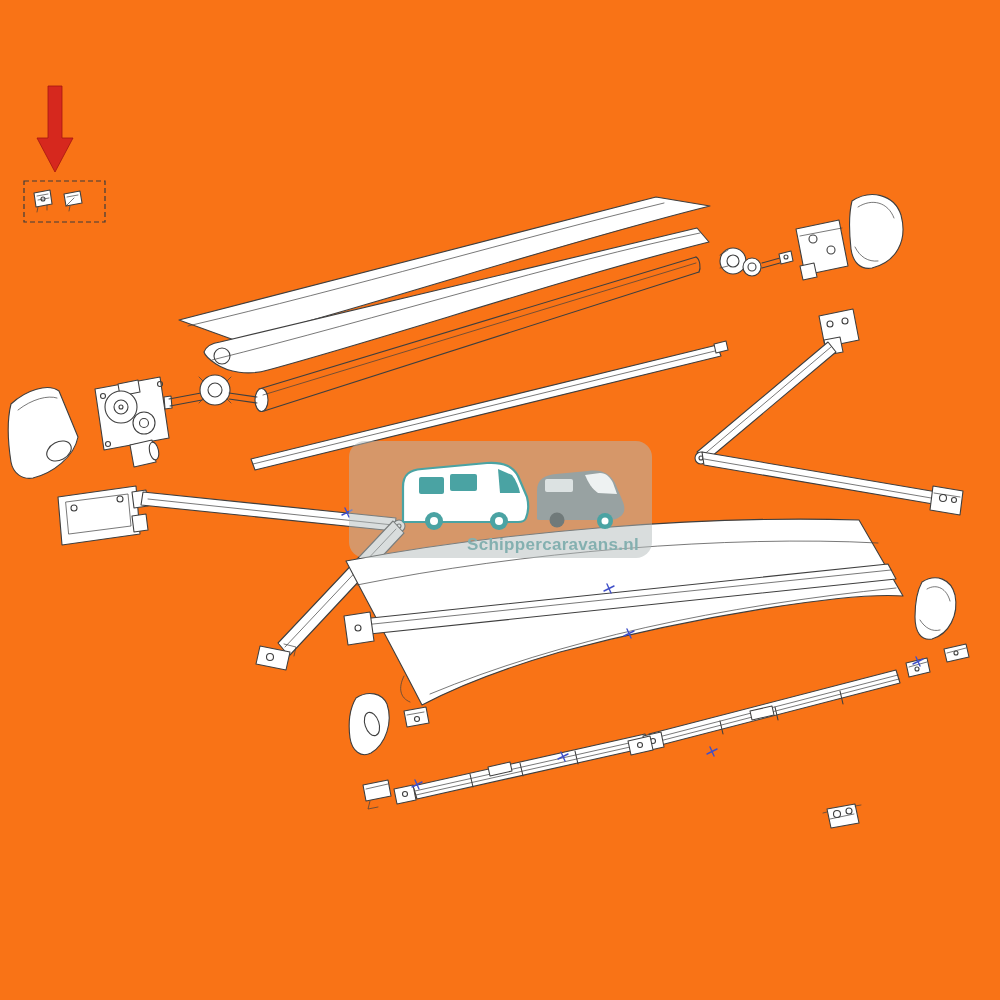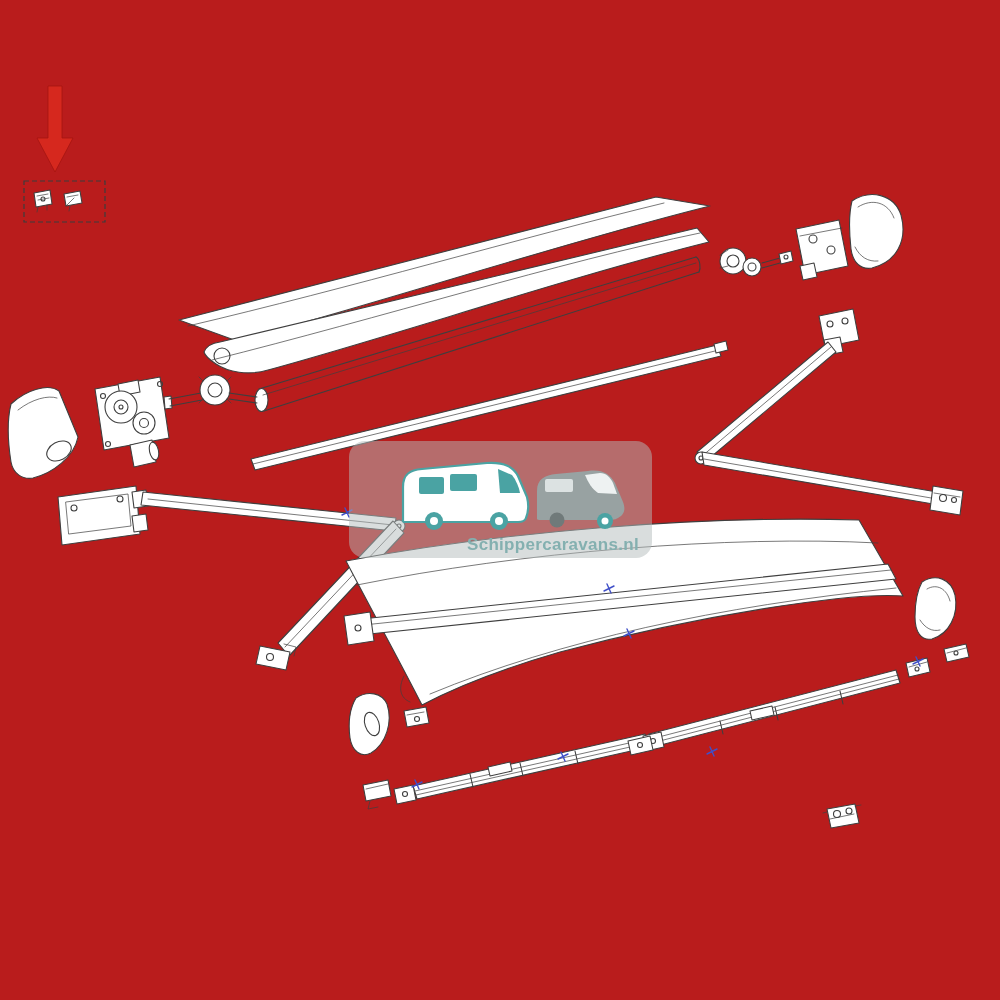--- a/index.html
+++ b/index.html
@@ -6,21 +6,21 @@
     --line:#3f3f3f;
     --arrow:#d6281e;
     --mark:#4050c8;
     --wm-panel:#b3bcbc;
     --wm-teal:#4aa3a3;
     --wm-text:#84b0b0;
     --wm-gray:#98a2a2;
   }
   html,body{margin:0;padding:0;background:#fff;}
   .stage{
-    width:1000px;height:1000px;background:#b91c1c;position:relative;overflow:hidden;
+    width:1000px;height:1000px;background:#f97316;position:relative;overflow:hidden;
     font-family:"Liberation Sans",sans-serif;
   }
   svg{display:block;width:100%;height:100%;}
   .ln{fill:none;stroke:var(--line);stroke-width:1.1;stroke-linecap:round;stroke-linejoin:round;}
   .pw{fill:#fff;stroke:var(--line);stroke-width:1.1;stroke-linejoin:round;stroke-linecap:round;}
   .thin{stroke-width:0.7;}
   .mark{stroke:var(--mark);stroke-width:1.4;fill:none;stroke-linecap:round;}
   .arrow{fill:var(--arrow);stroke:#a51410;stroke-width:0.8;stroke-linejoin:round;}
   .dashbox{fill:none;stroke:#3c3c3c;stroke-width:1.2;stroke-dasharray:5 3;}
   .wm-panel{fill:var(--wm-panel);fill-opacity:0.5;}

